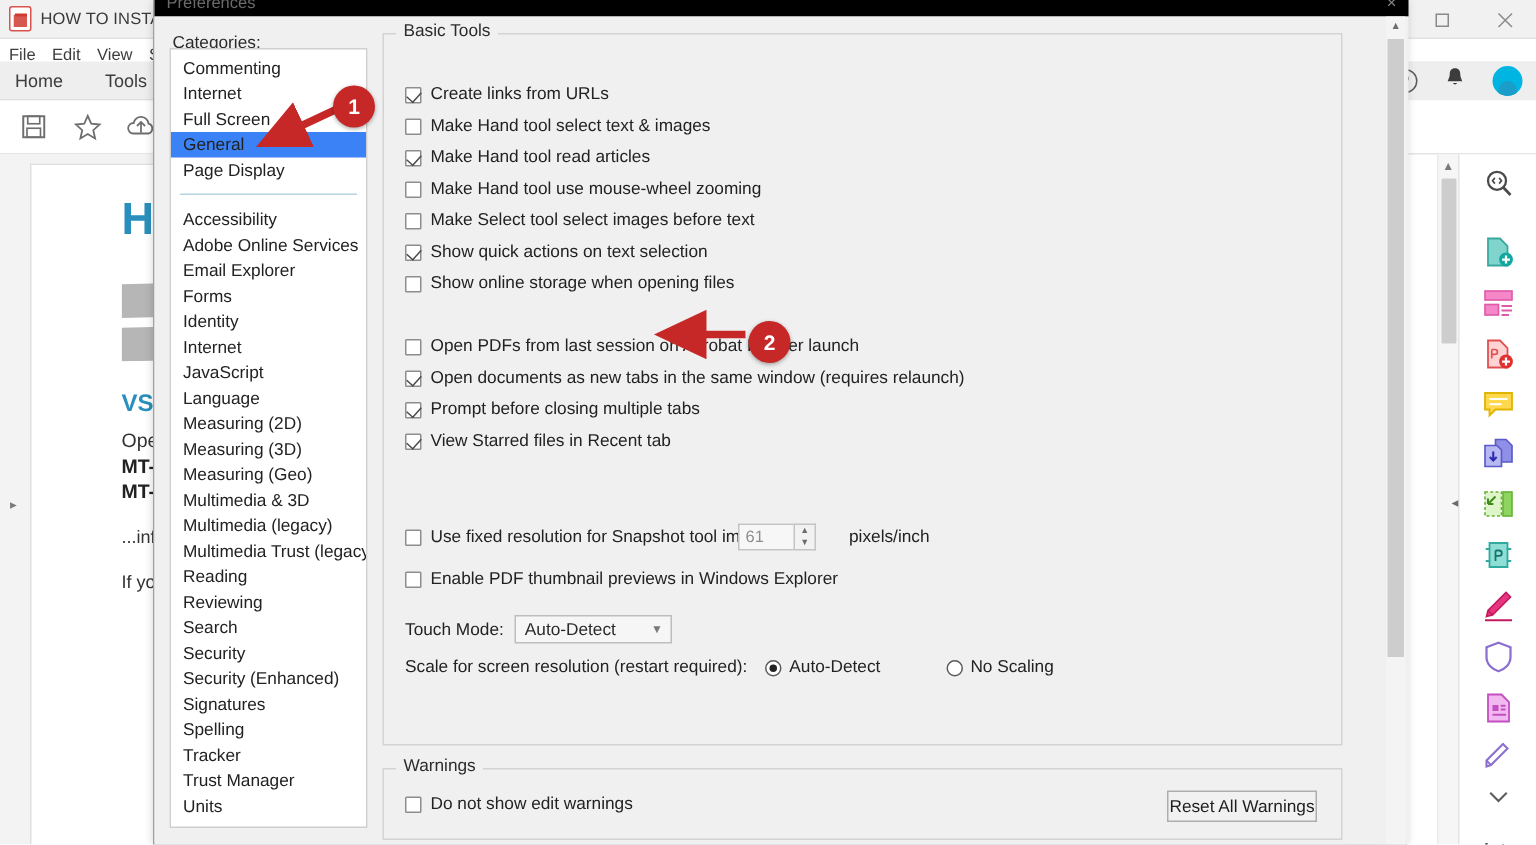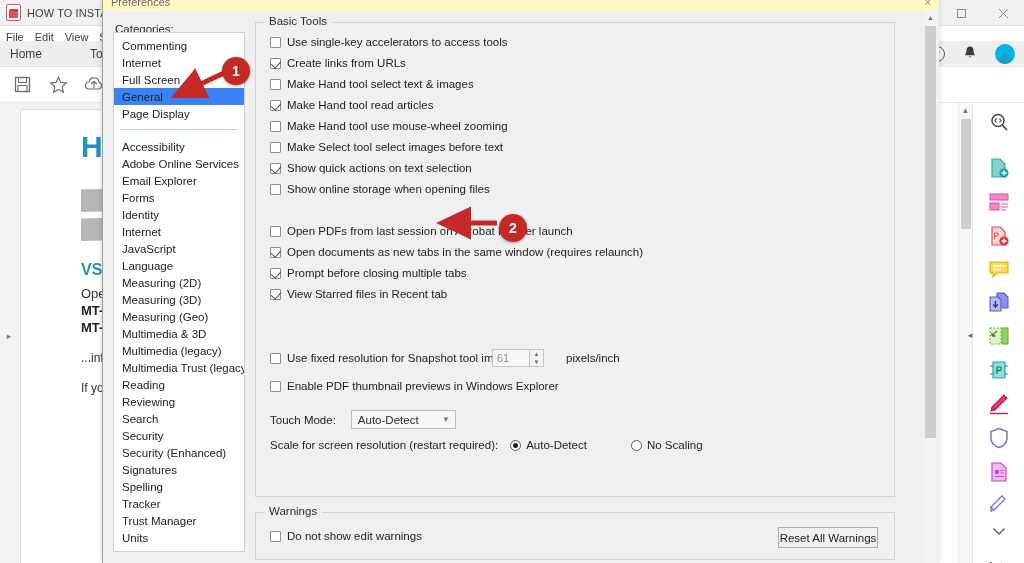--- a/index.html
+++ b/index.html
@@ -42,21 +42,21 @@
   .acro-menubar {
     position:absolute; left:0; top:26px; width:1024px; height:21px;
     background:#ffffff; display:flex; align-items:center; padding-left:6px; gap:11px;
   }
   .acro-menu-item { font-size:11px; color:#3c3c3c; }
 
   .acro-tabbar {
     position:absolute; left:0; top:41px; width:1024px; height:26px;
     background:#eeeeee; border-bottom:1px solid #dedede; display:flex; align-items:center;
   }
-  .acro-tab { font-size:12px; color:#3c3c3c; padding:0 24px; height:26px; display:flex; align-items:center; }
+  .acro-tab { font-size:12px; color:#3c3c3c; padding:0 14px; height:26px; display:flex; align-items:center; }
   .acro-tab.home { padding-left:10px; }
 
   .acro-toolbar {
     position:absolute; left:0; top:67px; width:1024px; height:36px;
     background:#ffffff; border-bottom:1px solid #e6e6e6; display:flex; align-items:center; gap:16px; padding-left:12px;
   }
   .tb-icon { width:20px; height:20px; color:#6e6e6e; display:flex; align-items:center; justify-content:center; }
 
   
   .acro-right-top {
@@ -118,21 +118,21 @@
                    display:flex; align-items:center; justify-content:center; color:#6b6b6b; font-size:9px; }
 
   
   .dlg {
     position:absolute; left:102px; top:0px; width:836px; height:563px;
     background:#f0f0f0; border:1px solid #a0a0a0; border-top:none;
     box-shadow: 0 0 6px rgba(0,0,0,.18);
   }
   .dlg-titlebar {
     position:absolute; left:0; top:0; width:836px; height:11px;
-    background:#fef9c3; overflow:hidden;
+    background:#000000; overflow:hidden;
     display:flex; align-items:center; padding-left:8px;
   }
   .dlg-title-text { font-size:11px; color:#6a6a6a; line-height:11px; position:relative; top:-3px; }
   .dlg-title-x { position:absolute; right:8px; top:-4px; font-size:11px; color:#8a8a8a; }
 
   .dlg-body { position:absolute; left:0; top:11px; width:836px; height:552px; background:#f0f0f0;
               padding:12px 0 0 10px; }
 
   .lbl-categories { font-size:11.5px; color:#2b2b2b; margin-bottom:5px; margin-left:2px; }
 
@@ -464,24 +464,20 @@
       <div class="cat-item">Tracker</div>
       <div class="cat-item">Trust Manager</div>
       <div class="cat-item">Units</div>
     </div>
 
     <div class="pane">
 
       <div class="group g-basic">
         <div class="group-title">Basic Tools</div>
 
-        <div class="chkrow" style="top:13px">
-          <div class="chk"></div>
-          <div class="chk-lbl">Use single-key accelerators to access tools</div>
-        </div>
         <div class="chkrow" style="top:34px">
           <div class="chk on"></div>
           <div class="chk-lbl">Create links from URLs</div>
         </div>
         <div class="chkrow" style="top:55px">
           <div class="chk"></div>
           <div class="chk-lbl">Make Hand tool select text &amp; images</div>
         </div>
         <div class="chkrow" style="top:76px">
           <div class="chk on"></div>
@@ -531,21 +527,21 @@
             <span>▼</span>
           </div>
         </div>
         <div style="position:absolute; left:310px; top:329px; font-size:11.5px; color:#222;">pixels/inch</div>
 
         <div class="chkrow" style="top:357px">
           <div class="chk"></div>
           <div class="chk-lbl">Enable PDF thumbnail previews in Windows Explorer</div>
         </div>
 
-        <div style="position:absolute; left:14px; top:387px; display:flex; align-items:center; gap:15px;">
+        <div style="position:absolute; left:14px; top:387px; display:flex; align-items:center; gap:7px;">
           <div style="font-size:11.5px; color:#222;">Touch Mode:</div>
           <div class="select">
             <span>Auto-Detect</span>
             <span class="chev">▼</span>
           </div>
         </div>
 
         <div style="position:absolute; left:14px; top:416px; display:flex; align-items:center;">
           <div style="font-size:11.5px; color:#222; margin-right:12px;">Scale for screen resolution (restart required):</div>
           <div style="display:flex; align-items:center; margin-right:44px;">

